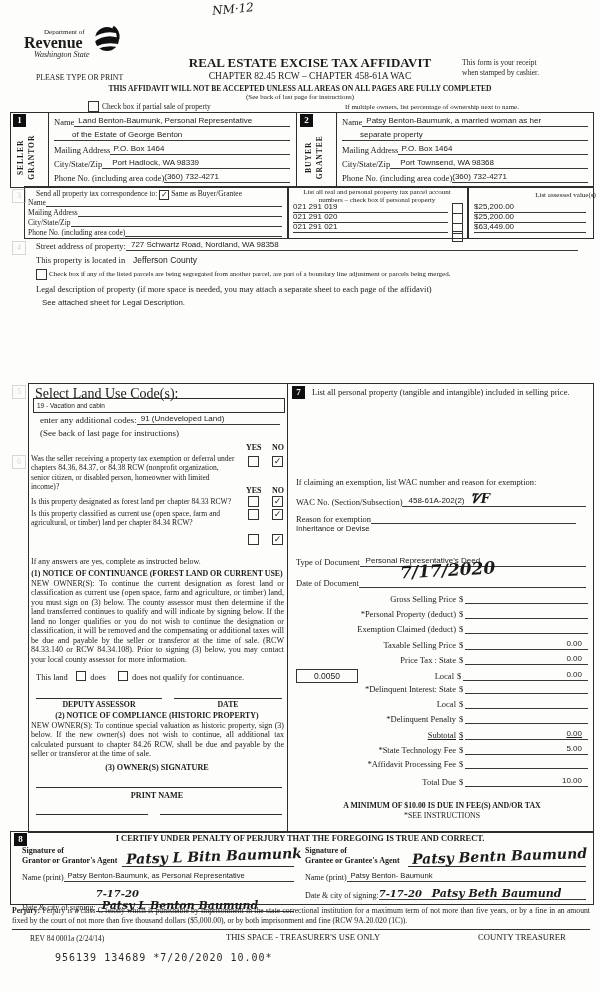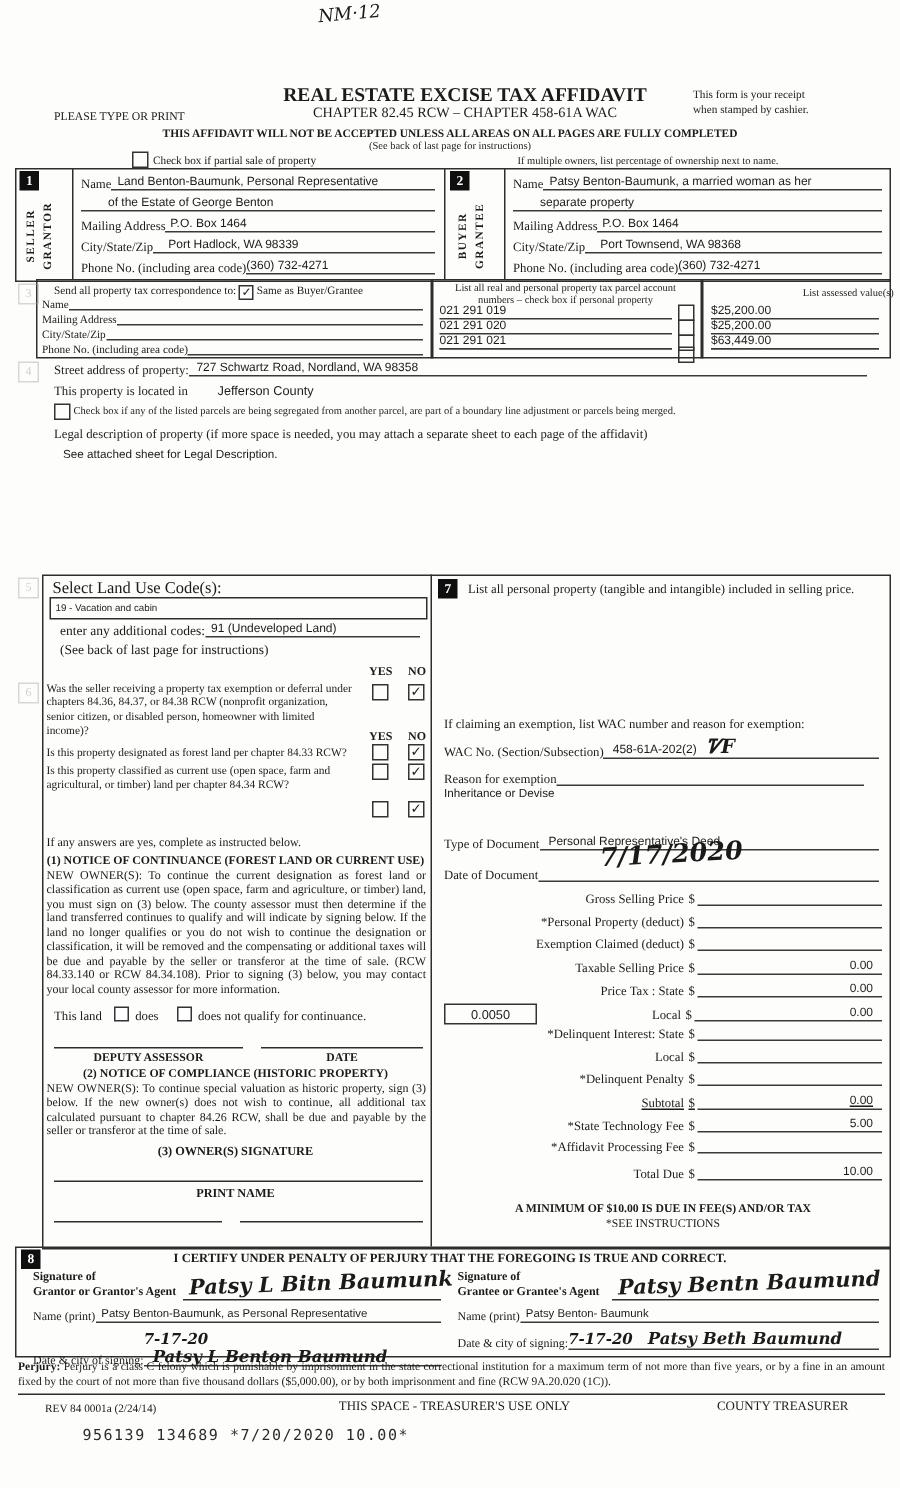--- a/index.html
+++ b/index.html
@@ -39,20 +39,37 @@
   .para{font-size:8px;line-height:1.18;}
   .mono{font-family:"DejaVu Sans Mono",monospace;}
 </style>
 </head>
 <body>
 
 <div class="page">
 
   <div class="abs hand" style="left:212px;top:2px;font-size:12px;transform:rotate(-5deg);">NM·12</div>
 
+  <div class="abs" style="left:24px;top:28px;">
+    <div style="display:flex;align-items:flex-start;">
+      <div>
+        <div class="xs" style="padding-left:20px;">Department of</div>
+        <div class="b" style="font-size:16px;line-height:14px;">Revenue</div>
+        <div style="font-size:8px;font-style:italic;padding-left:10px;">Washington State</div>
+      </div>
+      <span style="margin-left:2px;margin-top:-4px;">
+        <svg width="32" height="32" viewBox="0 0 32 32">
+          <circle cx="16" cy="15" r="12" fill="#111"></circle>
+          <path d="M1 17 Q 15 6 31 13" stroke="#fdfdfb" stroke-width="4" fill="none"></path>
+          <path d="M5 24 Q 18 18 31 23" stroke="#fdfdfb" stroke-width="3" fill="none"></path>
+          <path d="M22 3 q 6 4 5 12" stroke="#111" stroke-width="3" fill="none"></path>
+        </svg>
+      </span>
+    </div>
+  </div>
 
   <div class="abs b ctr" style="left:150px;top:55px;width:320px;font-size:13px;">REAL ESTATE EXCISE TAX AFFIDAVIT</div>
   <div class="abs lbl" style="left:36px;top:73px;font-size:7.8px;">PLEASE TYPE OR PRINT</div>
   <div class="abs ctr" style="left:150px;top:71px;width:320px;font-size:9.5px;">CHAPTER 82.45 RCW – CHAPTER 458-61A WAC</div>
   <div class="abs sm" style="left:462px;top:58px;">This form is your receipt</div>
   <div class="abs sm" style="left:462px;top:68px;">when stamped by cashier.</div>
   <div class="abs b ctr" style="left:30px;top:84px;width:540px;font-size:7.6px;">THIS AFFIDAVIT WILL NOT BE ACCEPTED UNLESS ALL AREAS ON ALL PAGES ARE FULLY COMPLETED</div>
   <div class="abs ctr xs" style="left:30px;top:93px;width:540px;">(See back of last page for instructions)</div>
 
   <span class="cbpos" style="left:88px;top:101px;"></span>
@@ -177,31 +194,31 @@
   <div class="frow" style="left:474px;top:232px;width:112px;">
     <span class="fill val"></span>
   </div>
 
   <div class="faint" style="left:12px;top:241px;">4</div>
   <div class="frow" style="left:36px;top:240px;width:542px;">
     <span class="lbl">Street address of property:</span>
     <span class="fill val" style="padding-left:5px;">727 Schwartz Road, Nordland, WA 98358</span>
   </div>
   <div class="abs lbl" style="left:36px;top:255px;">This property is located in</div>
-  <div class="abs val" style="left:145px;top:255px;font-size:8.5px;">Jefferson County</div>
+  <div class="abs val" style="left:133px;top:255px;font-size:8.5px;">Jefferson County</div>
   <span class="cbpos" style="left:36px;top:269px;"></span>
   <div class="abs xs" style="left:49px;top:270px;width:535px;">Check box if any of the listed parcels are being segregated from another parcel, are part of a boundary line adjustment or parcels being merged.</div>
   <div class="abs lbl" style="left:36px;top:284px;">Legal description of property (if more space is needed, you may attach a separate sheet to each page of the affidavit)</div>
   <div class="abs val" style="left:42px;top:298px;font-size:7.8px;">See attached sheet for Legal Description.</div>
 
   <div class="box" style="left:28px;top:383px;width:564px;height:448px;"></div>
   <div class="vline" style="left:287px;top:383px;height:448px;"></div>
 
   <div class="faint" style="left:12px;top:385px;">5</div>
-  <div class="abs" style="left:35px;top:386px;font-size:11px;">Select Land Use Code(s):</div>
+  <div class="abs" style="left:35px;top:386px;font-size:14px;">Select Land Use Code(s):</div>
   <div class="box" style="left:33px;top:398px;width:250px;height:13px;">
     <span class="val" style="font-size:6.5px;position:absolute;left:3px;top:3px;">19 - Vacation and cabin</span>
   </div>
   <div class="frow" style="left:40px;top:414px;width:240px;">
     <span class="lbl" style="font-size:9px;">enter any additional codes:</span>
     <span class="fill val" style="padding-left:4px;">91 (Undeveloped Land)</span>
   </div>
   <div class="abs" style="left:40px;top:428px;font-size:9px;">(See back of last page for instructions)</div>
 
   <div class="abs lbl b" style="left:246px;top:443px;font-size:8px;">YES</div>

